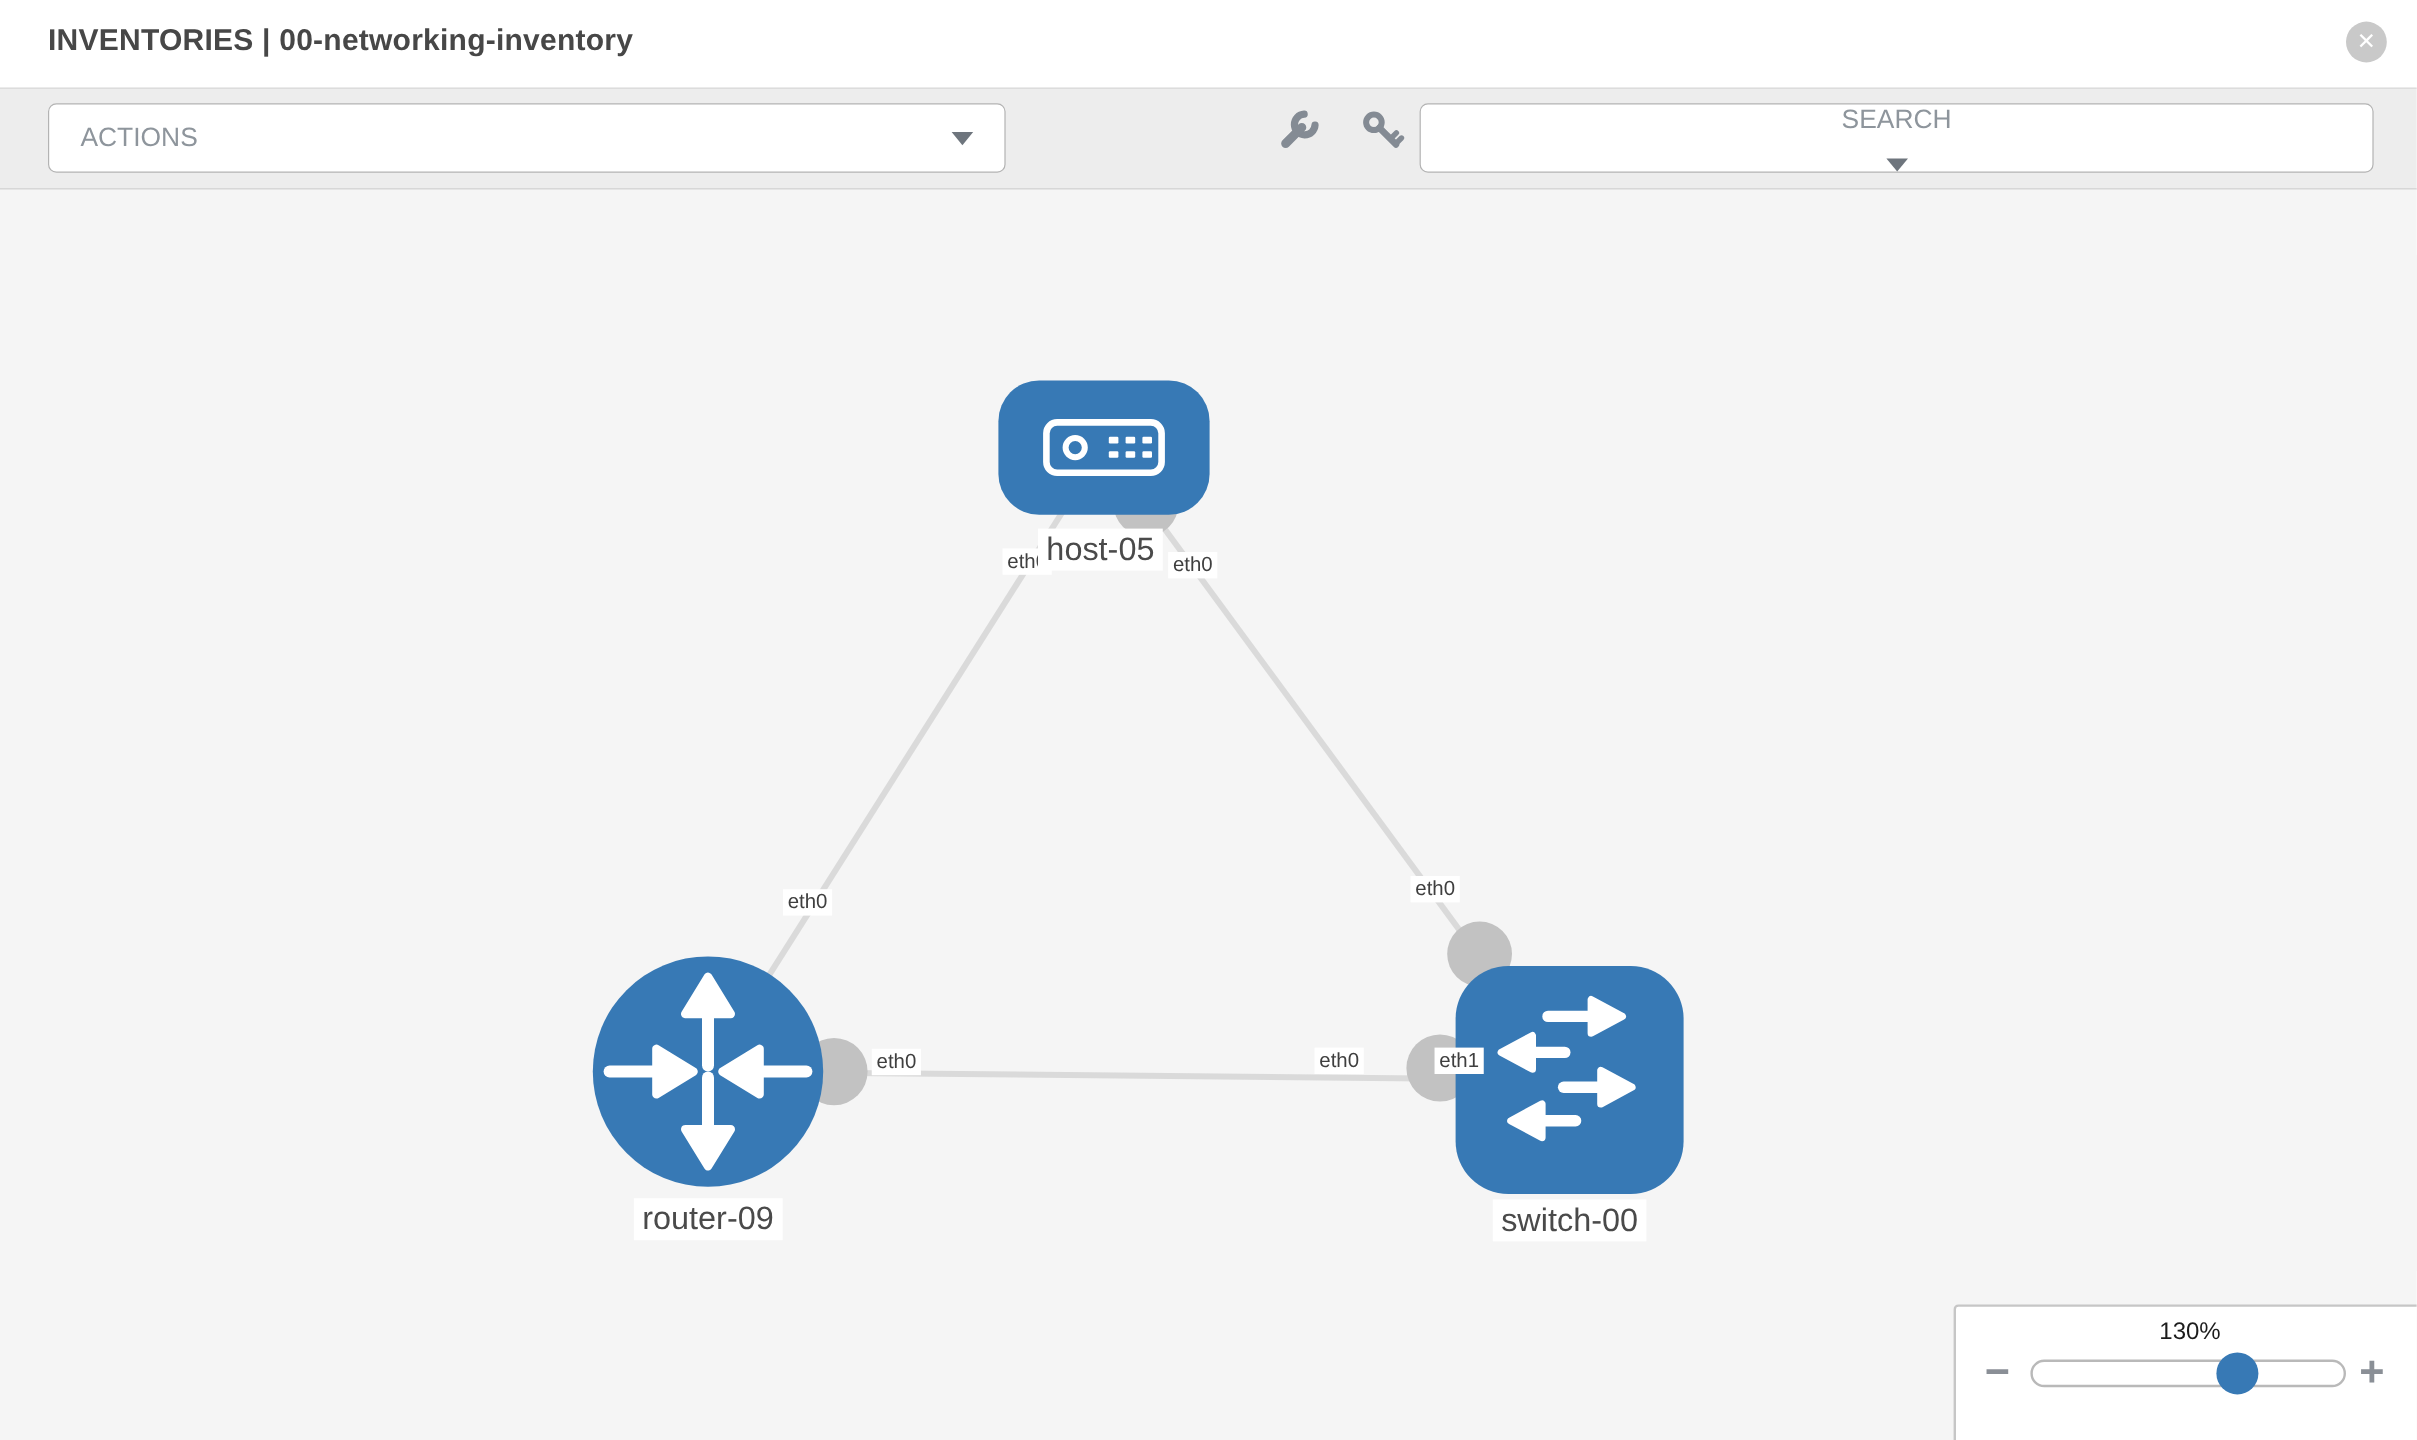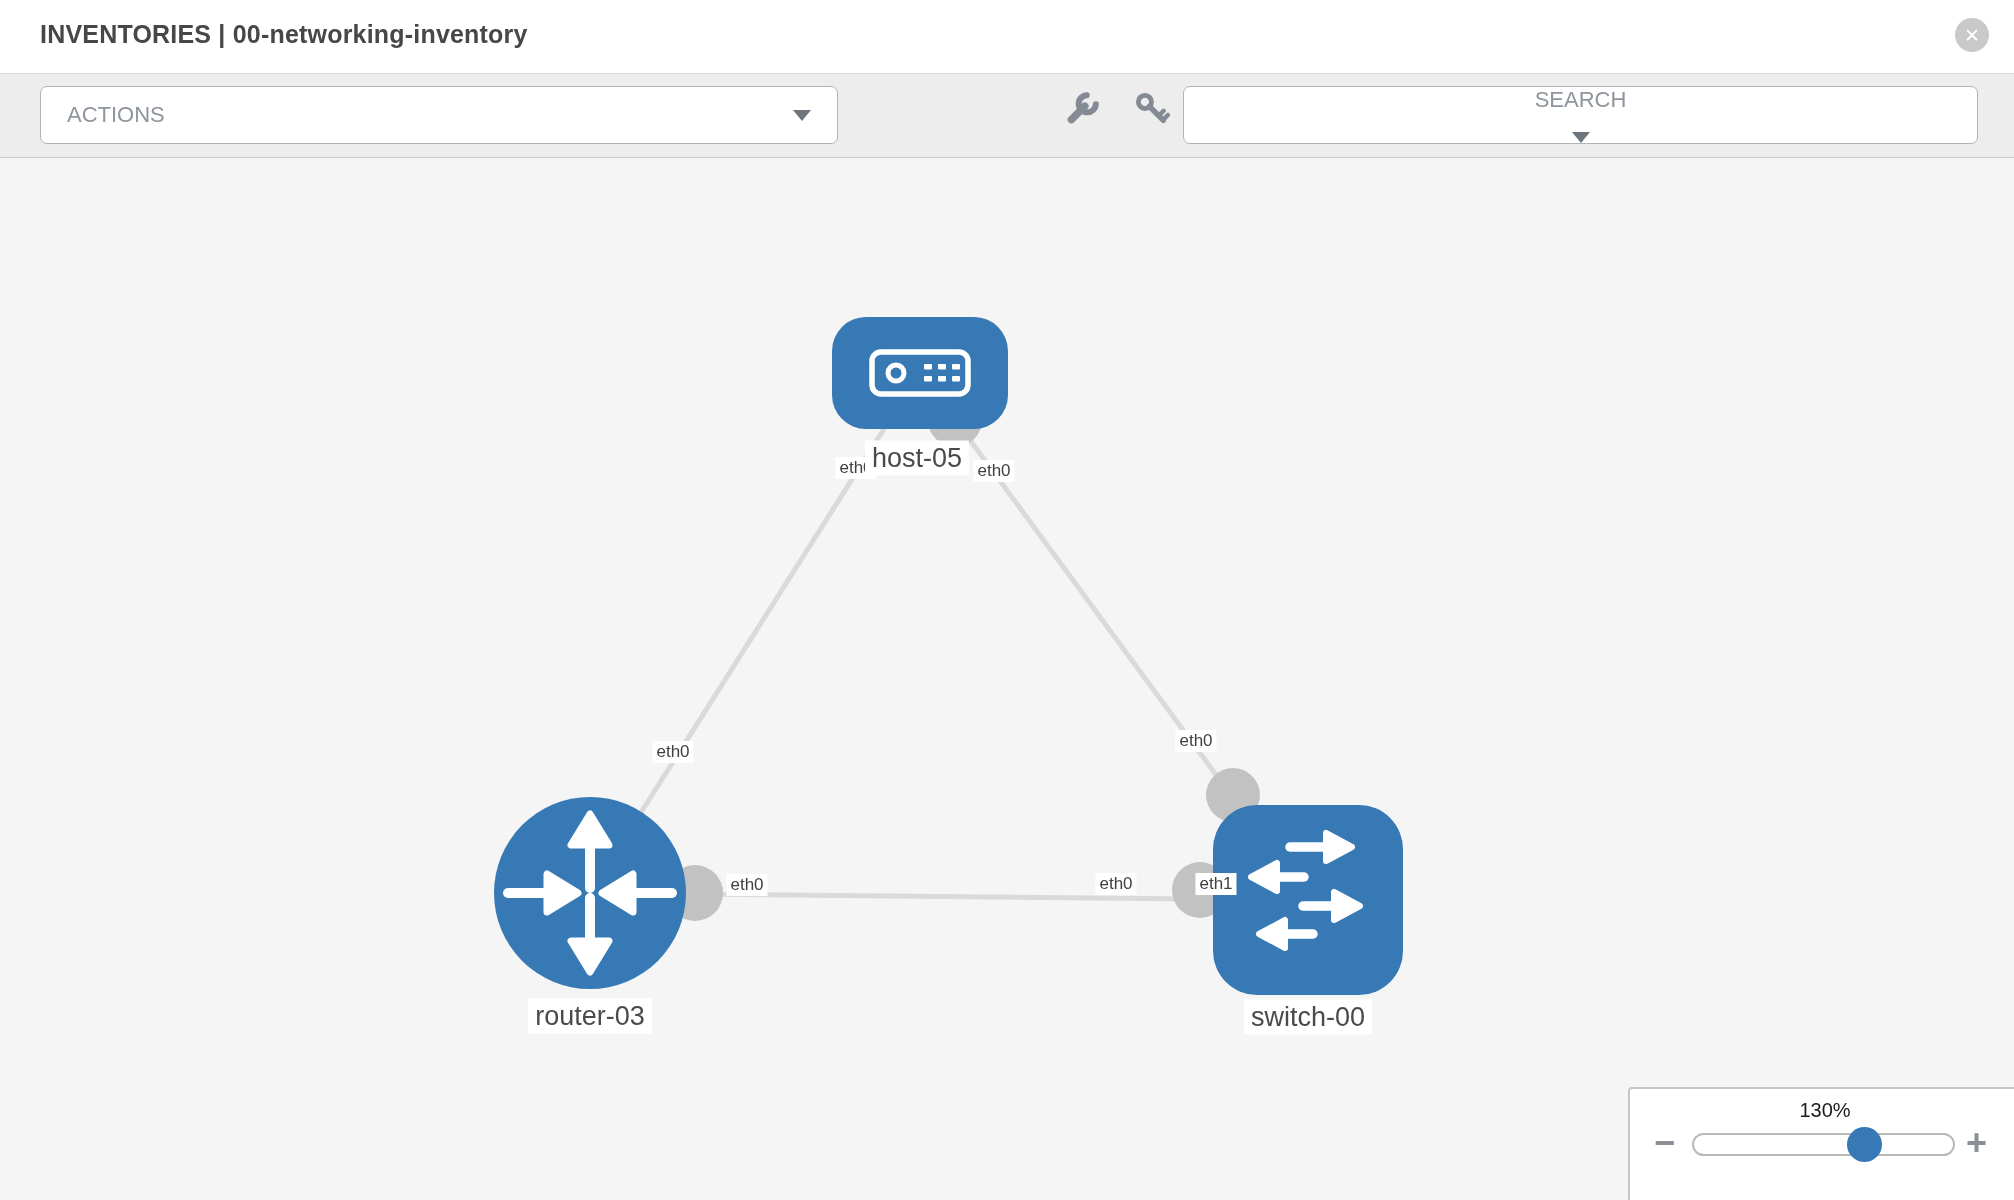--- a/index.html
+++ b/index.html
@@ -149,21 +149,21 @@
           <line x1="1275" y1="719" x2="1304" y2="719"></line>
           <line x1="1303" y1="748" x2="1336" y2="748"></line>
           <polygon points="1360,748 1334,734 1334,762" stroke-width="6"></polygon>
           <polygon points="1259,776 1285,762 1285,790" stroke-width="6"></polygon>
           <line x1="1283" y1="776" x2="1313" y2="776"></line>
         </g>
       </g>
     </svg>
 
     <div class="label node-label" style="left:917px; top:300px;">host-05</div>
-    <div class="label node-label" style="left:590px; top:858px;">router-03</div>
+    <div class="label node-label" style="left:590px; top:858px;">router-09</div>
     <div class="label node-label" style="left:1308px; top:859px;">switch-00</div>
 
     <div class="label eth-label eth-under" style="left:856px; top:310px;">eth0</div>
     <div class="label eth-label" style="left:994px; top:313px;">eth0</div>
     <div class="label eth-label" style="left:673px; top:594px;">eth0</div>
     <div class="label eth-label" style="left:1196px; top:583px;">eth0</div>
     <div class="label eth-label" style="left:747px; top:727px;">eth0</div>
     <div class="label eth-label eth-under" style="left:1116px; top:726px;">eth0</div>
     <div class="label eth-label eth-over" style="left:1204px; top:726px;margin-left:12px;">eth1</div>
 

